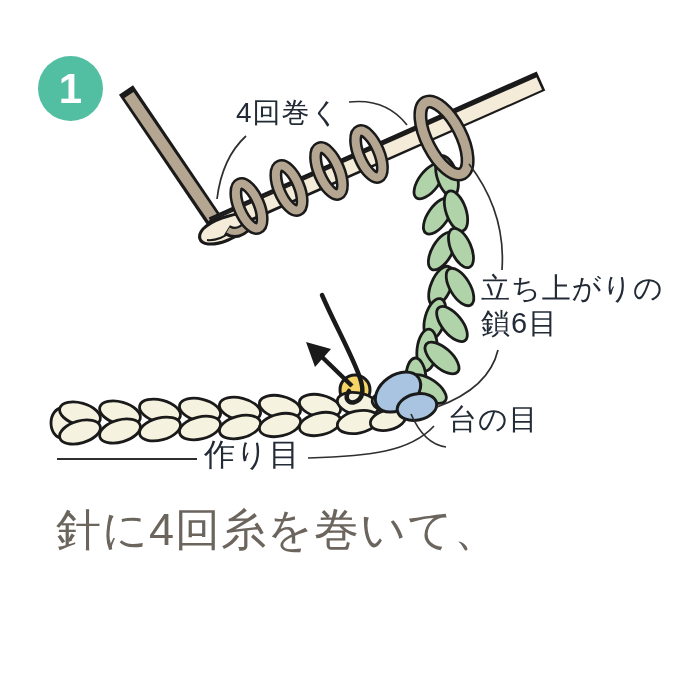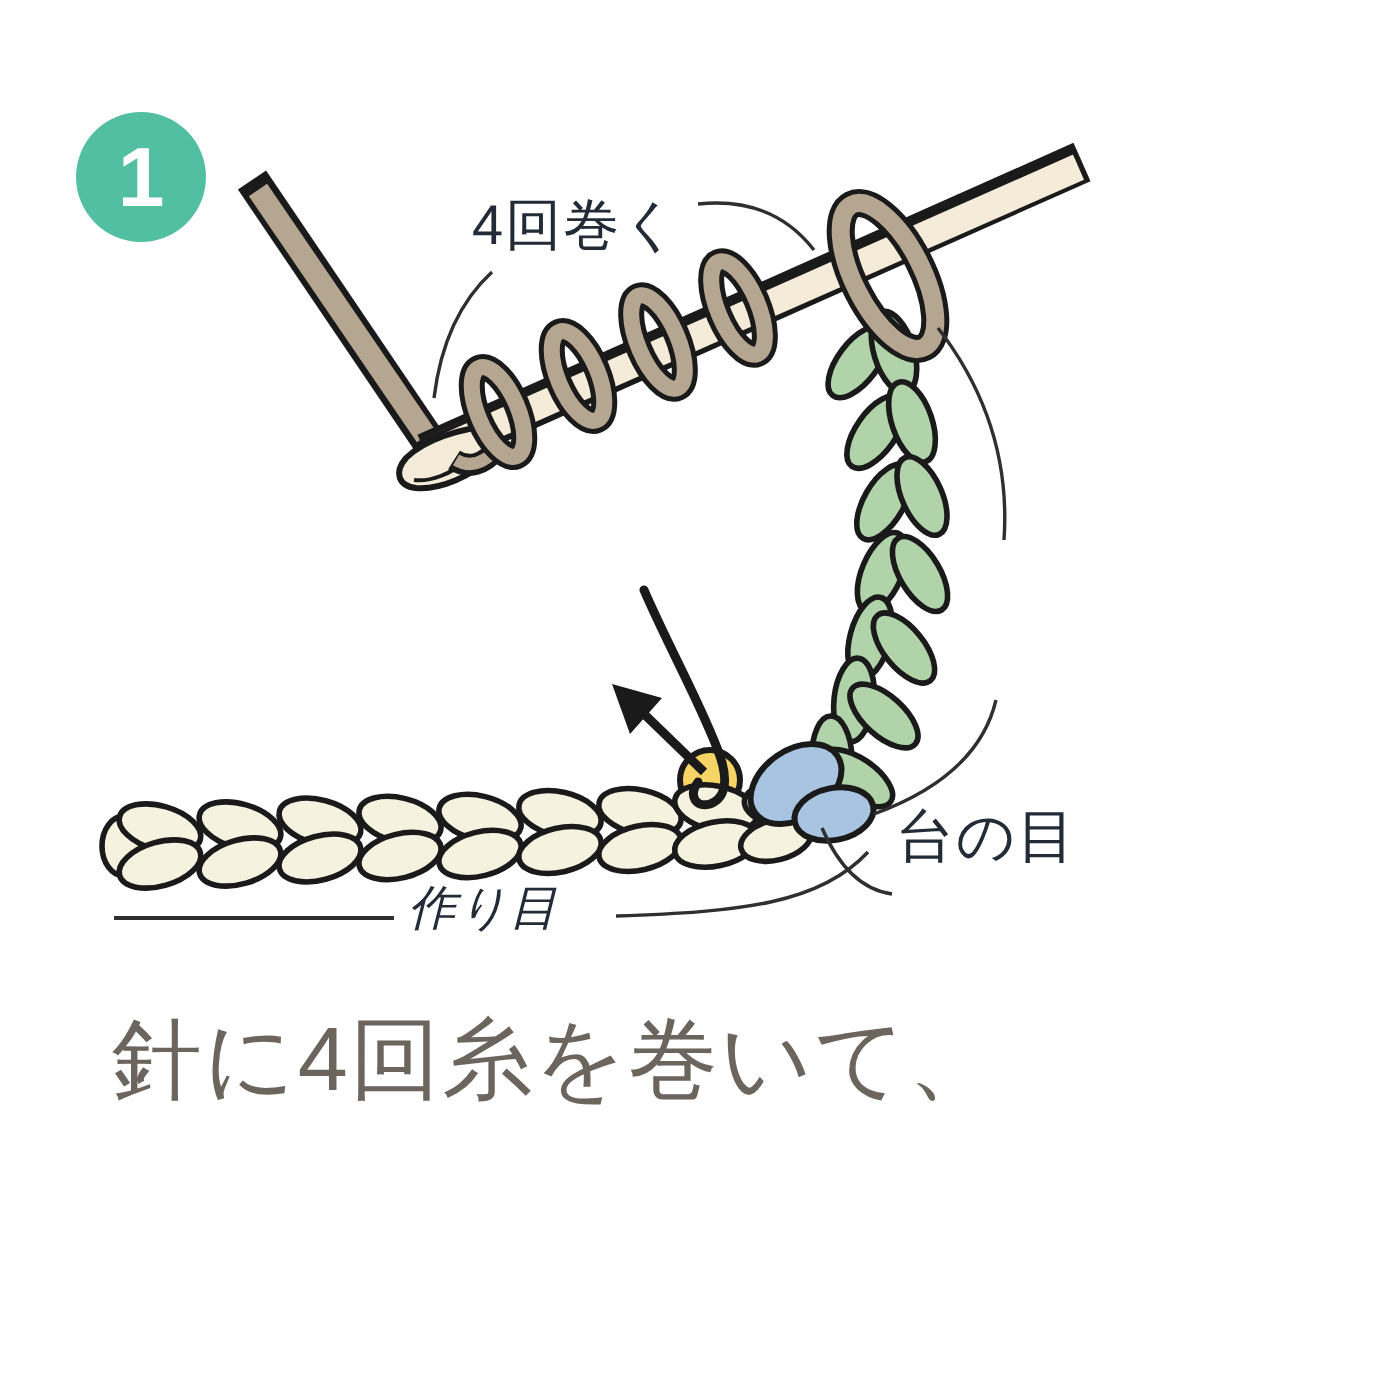--- a/index.html
+++ b/index.html
@@ -14,21 +14,21 @@
     font-size:42px;font-weight:bold;line-height:1;
   }
   
   .dlabel{
     position:absolute;color:var(--label,#222b36);white-space:nowrap;
     font-size:29px;line-height:35px;letter-spacing:1px;
   }
   .lbl-wrap{left:236px;top:95px;font-size:28px;}
   .lbl-turn{left:481px;top:271px;}
   .lbl-base{left:448px;top:402px;}
-  .lbl-found{left:204px;top:437px;font-size:24px;font-style:italic;}
+  .lbl-found{left:204px;top:437px;font-size:31px;}
   
   .caption{
     position:absolute;left:0;top:499px;width:556px;text-align:center;
     color:var(--caption,#6b655e);font-size:45px;line-height:62px;letter-spacing:1px;
   }
   svg{position:absolute;left:0;top:0;}
   .thin{stroke:#2f2f2f;stroke-width:1.7;fill:none;}
   .thin2{stroke:#2f2f2f;stroke-width:2;fill:none;}
   .gstitch{fill:var(--green,#b0d3aa);stroke:var(--outline,#1a1a1a);stroke-width:2.8;}
   .cstitch{fill:var(--cream,#f5f2e0);stroke:var(--outline,#1a1a1a);stroke-width:2.8;}
@@ -144,20 +144,22 @@
     </g>
   </svg>
 
   <div class="badge">
     <span>1</span>
   </div>
 
   <div class="dlabel lbl-wrap">4回巻く</div>
 
   <div class="dlabel lbl-turn">
+    <div>立ち上がりの</div>
+    <div>鎖6目</div>
   </div>
 
   <div class="dlabel lbl-base">台の目</div>
 
   <div class="dlabel lbl-found">作り目</div>
 
   <div class="caption">
     <div>針に4回糸を巻いて、</div>
   </div>
 

